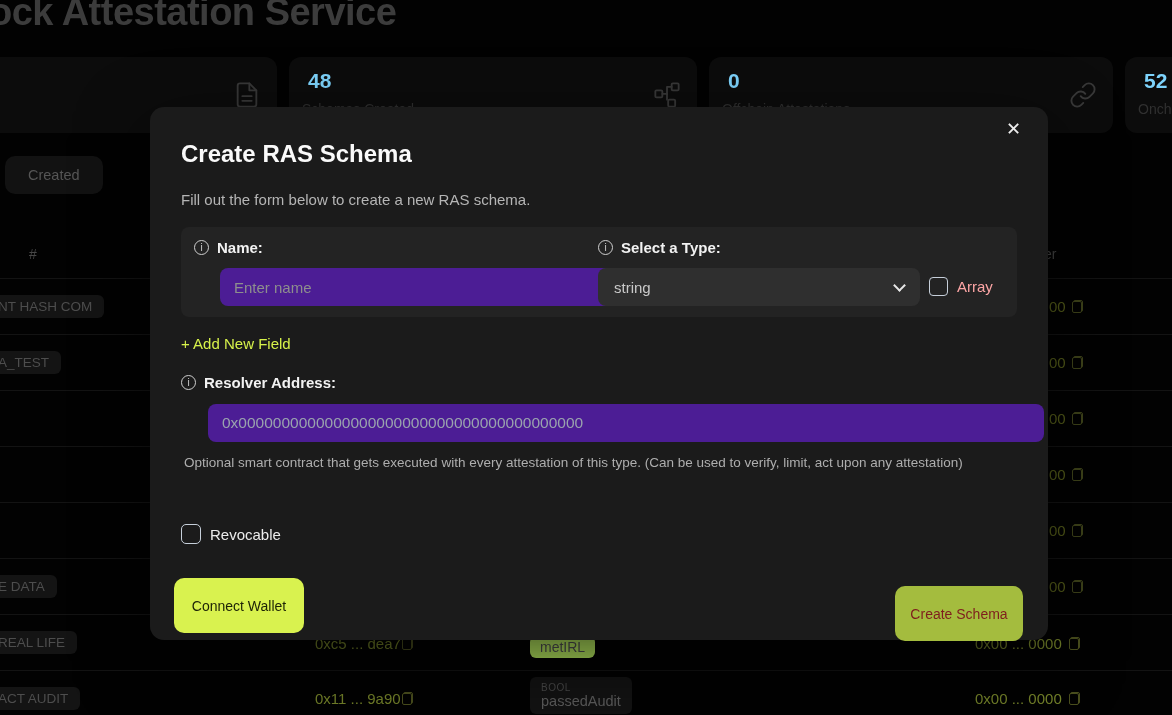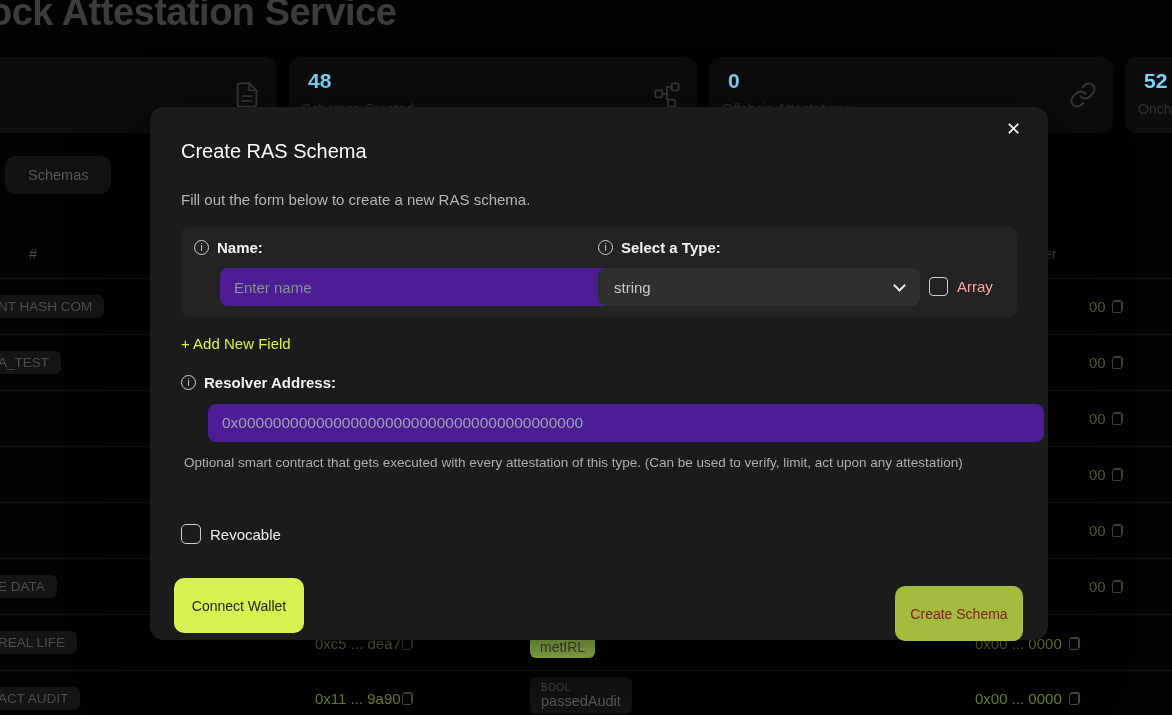--- a/index.html
+++ b/index.html
@@ -20,38 +20,38 @@
   .stat-value:empty, .stat-label:empty { display:none; }
 
   .schemas-pill { position:absolute; left:5px; top:156px; padding:11px 23px; background:#121212; border-radius:10px; font-size:14.5px; color:#565656; }
 
   .th-hash { position:absolute; left:29px; top:246px; font-size:14px; color:#474747; }
   .th-resolver { position:absolute; left:1044px; top:246px; font-size:14px; color:#474747; }
 
   .trow { position:absolute; left:0; width:1172px; height:56px; border-top:1px solid #131313; }
   .badge { position:absolute; left:-14px; top:16px; padding:4px 12px; background:#141414; border-radius:6px; font-size:13.5px; color:#4d4d4d; white-space:nowrap; }
   .badge:empty { display:none; }
-  .rhash { position:absolute; left:1049px; top:19px; font-size:15px; color:#565e1a; display:flex; align-items:center; gap:6px;margin-left:40px; }
+  .rhash { position:absolute; left:1049px; top:19px; font-size:15px; color:#565e1a; display:flex; align-items:center; gap:6px; }
   .rhash-full { position:absolute; left:975px; top:19px; font-size:15px; color:#75832a; display:flex; align-items:center; gap:7px; }
   .mid-hash { position:absolute; left:315px; top:19px; font-size:15px; color:#75832a; display:flex; align-items:center; gap:1px; }
   .row7 .mid-hash, .row7 .rhash-full { top:20px; }
   .fbadge { position:absolute; left:530px; top:21px; padding:3px 10px; background:#bef264; border-radius:6px; font-size:14px; color:#565656; }
   .fbadge2 { position:absolute; left:530px; top:6px; padding:5px 11px; background:#131313; border-radius:6px; }
   .fbadge2 .ftype { display:block; font-size:10px; letter-spacing:0.5px; color:#494949; }
   .fbadge2 .fname { display:block; font-size:14.5px; color:#5c5c5c; }
 
   .copy-icon { position:relative; display:inline-block; width:11px; height:13px; color:#3f441a; }
   .copy-icon::before { content:""; position:absolute; right:0; top:0; width:8px; height:10px; border:1.3px solid currentColor; border-radius:2px; }
   .copy-icon::after { content:""; position:absolute; left:0; bottom:0; width:8px; height:10px; border:1.3px solid currentColor; border-radius:2px; background:#020202; }
   .rhash-full .copy-icon, .mid-hash .copy-icon { color:#4b501e; }
 
   
   .modal { position:absolute; left:150px; top:107px; width:898px; height:533px; background:#1b1b1b; border-radius:14px; box-shadow:0 24px 70px rgba(0,0,0,0.65); z-index:10; }
   .modal-close { position:absolute; right:27px; top:13px; font-size:18px; color:#ededed; cursor:pointer; line-height:1; }
-  .modal-title { position:absolute; left:31px; top:33px; font-size:20px; font-weight:400; color:#fafafa; }
+  .modal-title { position:absolute; left:31px; top:33px; font-size:24px; font-weight:700; color:#fafafa; }
   .modal-subtitle { position:absolute; left:31px; top:84px; font-size:15px; color:#b5b5b5; }
 
   .field-panel { position:absolute; left:31px; top:120px; width:836px; height:90px; background:#232323; border-radius:8px; }
   .flabel { position:absolute; display:flex; align-items:center; gap:8px; font-size:15px; font-weight:700; color:#f2f2f2; }
   .lbl-name { left:13px; top:12px; }
   .lbl-type { left:417px; top:12px; }
   .info-icon { display:inline-flex; align-items:center; justify-content:center; width:15px; height:15px; border:1.2px solid #cfcfcf; border-radius:50%; font-size:10px; font-weight:400; color:#cfcfcf; font-style:normal; }
 
   .text-input { position:absolute; background:#4c1d95; border:none; outline:none; border-radius:8px; font-family:"Liberation Sans",sans-serif; font-size:15px; color:#c9c9c9; padding:0 14px;margin-left:27px; }
   .text-input::placeholder { color:#8e8e8e; }
@@ -120,21 +120,21 @@
           <path d="M14 11a5 5 0 0 0-7.54-.54l-3 3a5 5 0 0 0 7.07 7.07l1.71-1.71"></path>
         </svg>
     </span>
   </div>
 
   <div class="stat-card card-4">
     <span class="stat-value">52</span>
     <span class="stat-label">Onchain Attestations</span>
   </div>
 
-  <div class="schemas-pill">Schemas</div>
+  <div class="schemas-pill">Created</div>
 
   <div class="th-hash">#</div>
   <div class="th-resolver">er</div>
 
   <div class="trow" style="top:278px">
     <span class="badge">NT HASH COM</span>
     <span class="rhash">
         <span>00</span>
         <span class="copy-icon"></span>
       </span>

